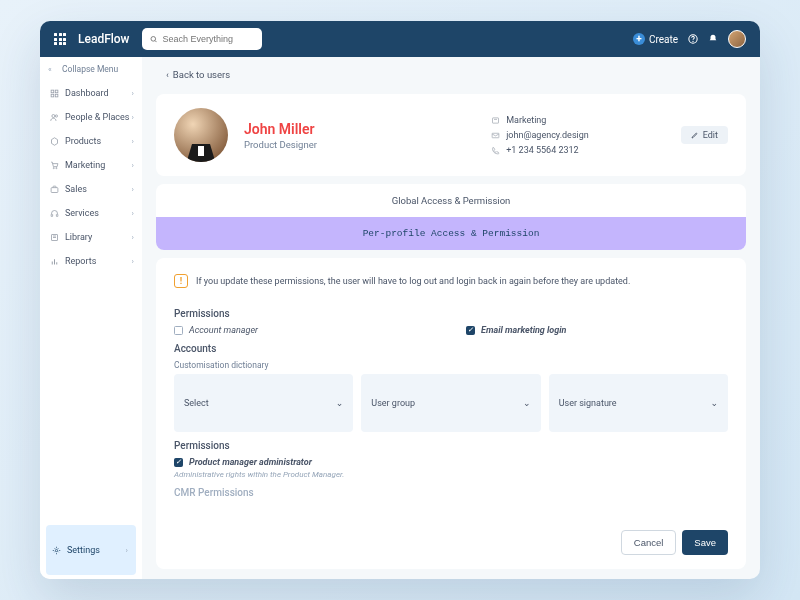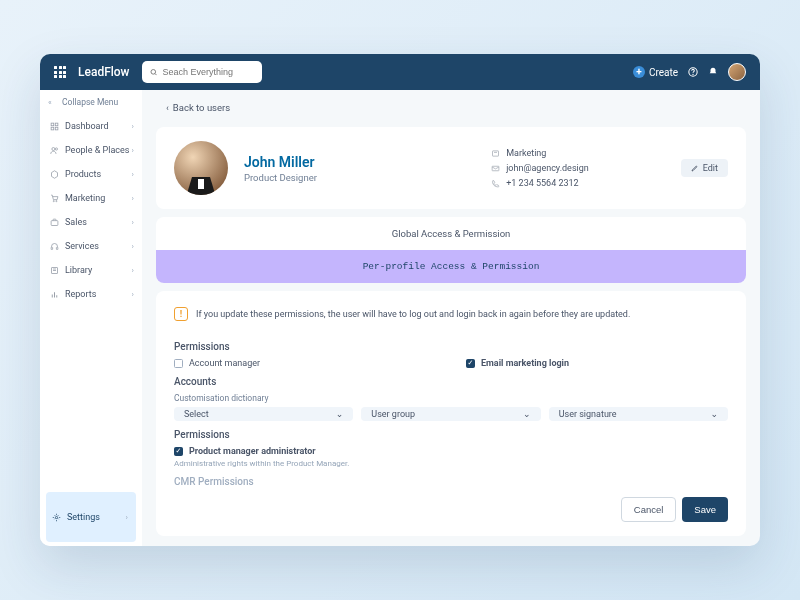--- a/index.html
+++ b/index.html
@@ -1,17 +1,17 @@
 <!DOCTYPE html>
 <html><head>
 <meta charset="utf-8">
 <style>
 * { box-sizing: border-box; margin: 0; padding: 0; }
 body { font-family: -apple-system, BlinkMacSystemFont, 'Segoe UI', Roboto, sans-serif; background: linear-gradient(135deg, #e8f2fa 0%, #d4e7f5 100%); width: 800px; height: 600px; overflow: hidden; display: flex; align-items: center; justify-content: center; }
-.app { width: 720px; height: 492px; background: #f5f8fa; border-radius: 10px; overflow: hidden; box-shadow: 0 20px 50px rgba(30,60,100,0.15); display: flex; flex-direction: column; }
+.app { width: 720px; height: 558px; background: #f5f8fa; border-radius: 10px; overflow: hidden; box-shadow: 0 20px 50px rgba(30,60,100,0.15); display: flex; flex-direction: column; }
 .topbar { background: #1e4568; height: 36px; display: flex; align-items: center; padding: 0 14px; gap: 12px; }
 .grid-icon { width: 12px; height: 12px; display: grid; grid-template-columns: repeat(3,1fr); grid-template-rows: repeat(3,1fr); gap: 1.5px; }
 .grid-icon span { background: #fff; border-radius: 0.5px; }
 .brand { color: #fff; font-size: 12px; font-weight: 500; }
 .search { background: #fff; border-radius: 5px; height: 22px; width: 120px; display: flex; align-items: center; padding: 0 8px; gap: 5px; }
 .search svg { width: 9px; height: 9px; opacity: 0.5; }
 .search input { border: none; outline: none; font-size: 9px; width: 100%; color: #333; }
 .topbar-spacer { flex: 1; }
 .top-right { display: flex; align-items: center; gap: 10px; color: #fff; }
 .create-btn { display: flex; align-items: center; gap: 4px; font-size: 10px; color: #fff; cursor: pointer; }
@@ -27,43 +27,43 @@
 .side-spacer { flex: 1; }
 .side-item.active { background: #e0f0ff; color: #1e4568; margin: 4px 6px; border-radius: 4px; padding: 20px 6px; }
 .side-item.active .side-icon { opacity: 1; }
 .main { flex: 1; padding: 10px 14px; overflow: hidden; display: flex; flex-direction: column; gap: 8px; }
 .back-link { font-size: 9.5px; color: #4a5568; display: flex; align-items: center; gap: 4px; cursor: pointer; padding: 2px 10px 6px; }
 .card { background: #fff; border-radius: 8px; padding: 14px 18px; }
 .profile-card { display: flex; align-items: center; gap: 16px; }
 .avatar-big { width: 54px; height: 54px; border-radius: 50%; background: radial-gradient(circle at 35% 30%, #f0d5b5, #6b4020); position: relative; overflow: hidden; flex-shrink: 0; }
 .avatar-big::after { content:""; position:absolute; bottom:-2px; left:50%; transform:translateX(-50%); width:30px; height:20px; background:#1a1a1a; clip-path: polygon(20% 0, 80% 0, 100% 100%, 0 100%); }
 .avatar-big::before { content:""; position:absolute; bottom:6px; left:50%; transform:translateX(-50%); width:6px; height:10px; background:#fff; z-index:1; }
-.profile-name { font-size: 14px; font-weight: 600; color: #0369a1; }
+.profile-name { font-size: 14px; font-weight: 600; color: #ef4444; }
 .profile-role { font-size: 9.5px; color: #718096; margin-top: 2px; }
 .profile-mid { flex: 1; }
 .profile-contacts { display: flex; flex-direction: column; gap: 5px; font-size: 9px; color: #4a5568; }
 .contact-row { display: flex; align-items: center; gap: 6px; }
 .contact-row svg { width: 9px; height: 9px; opacity: 0.5; }
 .edit-btn { background: #edf2f7; border-radius: 4px; padding: 4px 10px; font-size: 9px; color: #4a5568; display: flex; align-items: center; gap: 4px; cursor: pointer; }
 .tabs { display: flex; background: #fff; border-radius: 8px; overflow: hidden; flex-direction: column; }
 .tab { flex: 1; text-align: center; padding: 11px; font-size: 9.5px; color: #4a5568; cursor: pointer; }
 .tab.active { background: #c4b5fd; color: #1e4568; font-weight: 500; font-family: Liberation Mono, monospace; }
 .content-card { flex: 1; background: #fff; border-radius: 8px; padding: 14px 18px; overflow-y: auto; position: relative; }
 .alert { background: #fff; border-radius: 4px; padding: 2px 0 12px; font-size: 9px; color: #4a5568; display: flex; align-items: center; gap: 8px; }
 .alert-icon { width: 14px; height: 14px; border: 1px solid #f0a030; border-radius: 3px; display: flex; align-items: center; justify-content: center; color: #f0a030; font-weight: bold; font-size: 9px; }
 .section-title { font-size: 10px; color: #4a5568; margin: 8px 0 6px; font-weight: 500; }
 .perm-row { display: flex; gap: 30px; }
-.perm-col { flex: 1; }
+.perm-col { flex: 1; font-style: italic; }
 .check-row { display: flex; align-items: center; gap: 6px; font-size: 9px; color: #4a5568; }
 .checkbox { width: 9px; height: 9px; border: 1px solid #a0aec0; border-radius: 1.5px; display: flex; align-items: center; justify-content: center; }
 .checkbox.checked { background: #1e4568; border-color: #1e4568; }
 .checkbox.checked::after { content: "✓"; color: #fff; font-size: 7px; }
 .sub-label { font-size: 8.5px; color: #718096; margin: 6px 0 4px; }
 .selects { display: flex; gap: 8px; }
-.select { flex: 1; background: #f0f5fa; border-radius: 4px; padding: 2px 10px; font-size: 9px; color: #4a5568; display: flex; justify-content: space-between; align-items: center; cursor: pointer; }
+.select { flex: 1; background: #f0f5fa; border-radius: 4px; padding: 24px 10px; font-size: 9px; color: #4a5568; display: flex; justify-content: space-between; align-items: center; cursor: pointer; }
 .help-text { font-size: 8px; color: #95a5b8; margin-top: 3px; }
 .actions { position: absolute; bottom: 14px; right: 18px; display: flex; gap: 6px; }
 .btn { padding: 6px 12px; border-radius: 4px; font-size: 9.5px; cursor: pointer; border: none; }
 .btn-cancel { background: #fff; border: 1px solid #d0d8e0; color: #4a5568; }
 .btn-save { background: #1e4568; color: #fff; }
 </style>
 </head>
 <body>
 
 <div class="app">

